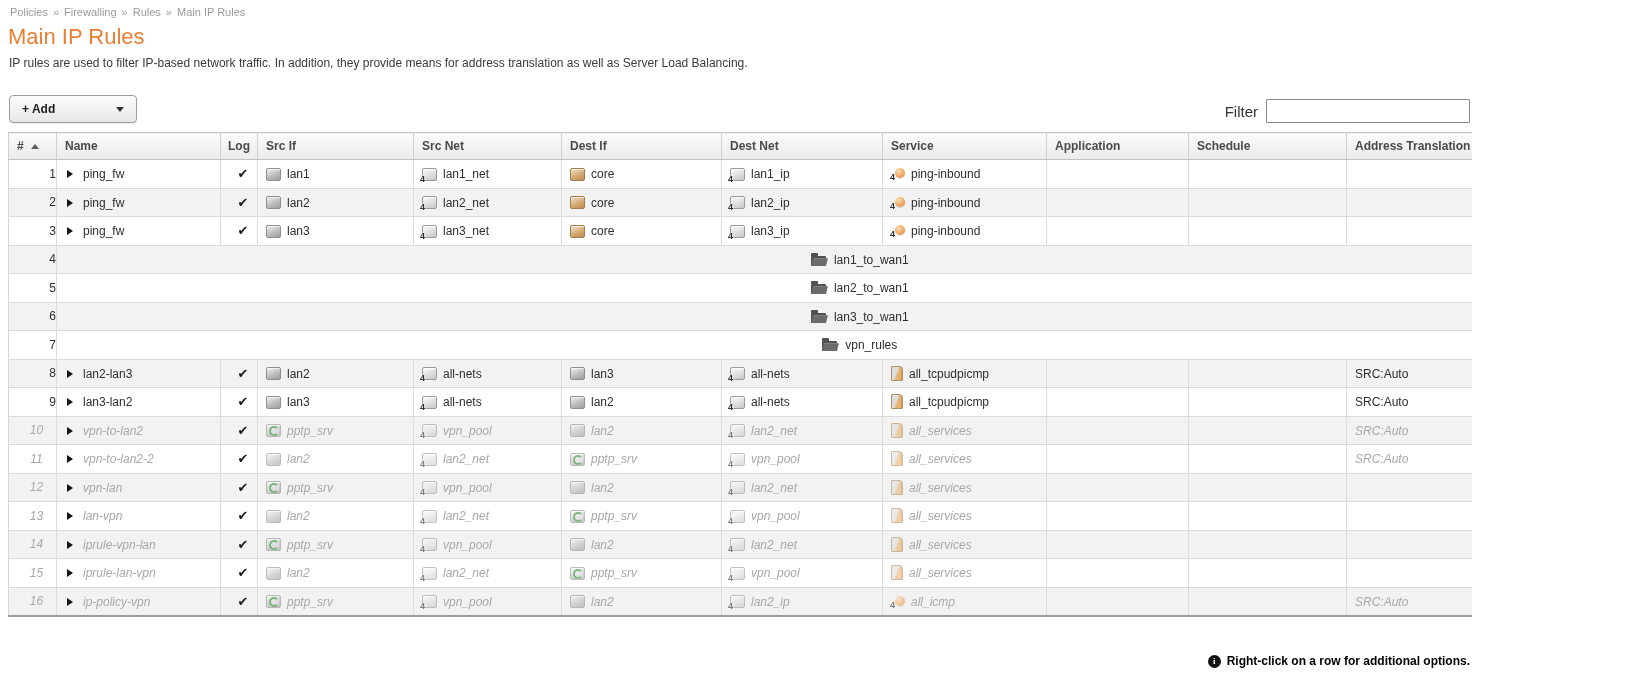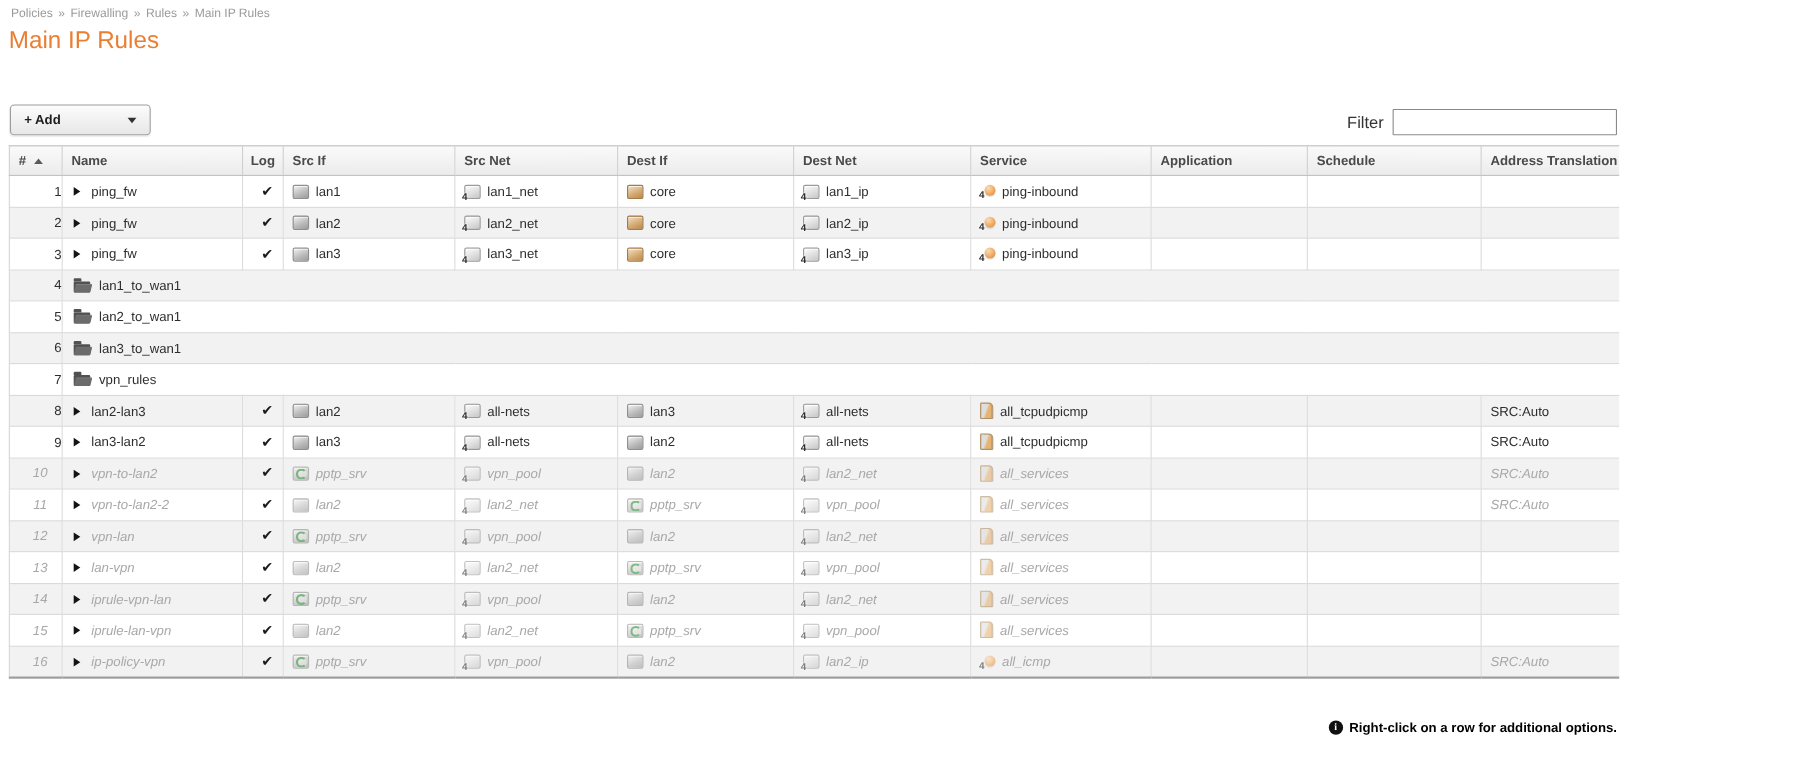--- a/index.html
+++ b/index.html
@@ -39,21 +39,21 @@
   table.rules th.c-log{text-align:center;padding:0;}
   table.rules td{height:27.5px;padding:0 0 0 8px;border-bottom:1px solid #dadada;border-right:1px solid #dcdcdc;
     white-space:nowrap;overflow:hidden;color:#2e2e2e;}
   table.rules td:first-child{border-left:1px solid #d6d6d6;}
   table.rules td:last-child,table.rules th:last-child{border-right:none;}
   table.rules tr.shaded td{background:#f2f2f2;}
   table.rules tbody tr:last-child td{border-bottom:2px solid #9d9d9d;}
   table.rules tr{cursor:default;}
   td.cell-num{text-align:right;padding:0 10px 0 0;color:#3c3c3c;}
   td.cell-log{text-align:center;padding:0;}
-  td.cell-group{border-right:none;}
+  td.cell-group{border-right:none;text-align:center;}
   tr.disabled td{color:#a8a8a8;font-style:italic;}
   tr.disabled td.cell-num{color:#a8a8a8;text-align:center;}
   tr.disabled .icon{opacity:.6;}
   .cell-text{vertical-align:middle;}
 
   .sort-asc{display:inline-block;width:0;height:0;border-left:4px solid transparent;border-right:4px solid transparent;
     border-bottom:5px solid #5a5a5a;margin-left:7px;vertical-align:middle;}
 
   .expand-arrow{display:inline-block;width:0;height:0;border-left:6px solid #141414;
     border-top:4px solid transparent;border-bottom:4px solid transparent;margin:0 10px 0 2px;vertical-align:middle;}
@@ -89,20 +89,21 @@
   .note-text{font-weight:700;text-align:center;}
 </style>
 </head>
 <body>
 
 <div class="page">
 
   <div class="breadcrumb"><span class="bc-item">Policies</span><span class="bc-sep">»</span><span class="bc-item">Firewalling</span><span class="bc-sep">»</span><span class="bc-item">Rules</span><span class="bc-sep">»</span><span class="bc-item">Main IP Rules</span></div>
 
   <div class="page-title">Main IP Rules</div>
+  <div class="page-desc">IP rules are used to filter IP-based network traffic. In addition, they provide means for address translation as well as Server Load Balancing.</div>
 
   <div class="add-button">
     <span class="add-label">+ Add</span>
     <span class="caret"></span>
   </div>
 
   <div class="filter-box">
     <span class="filter-label">Filter</span>
     <input class="filter-input" type="text" value="" style="">
   </div>

